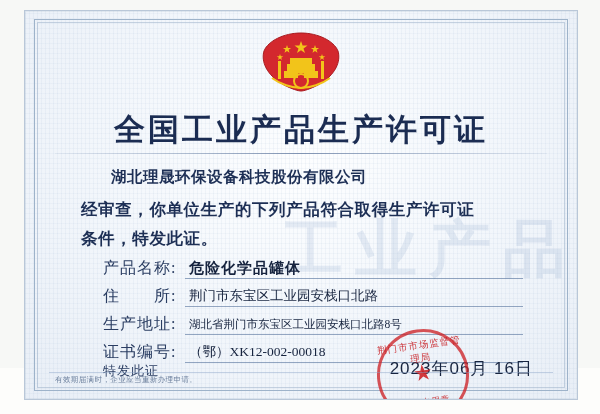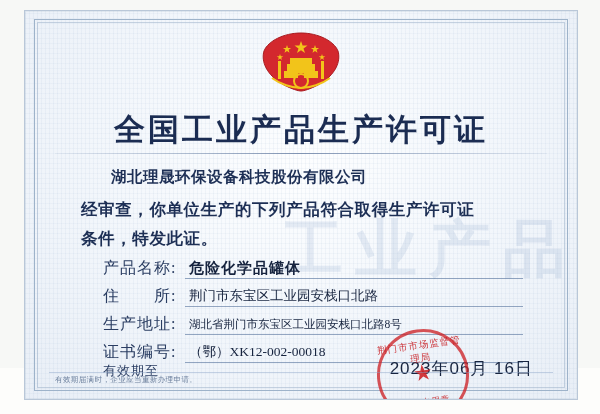--- a/index.html
+++ b/index.html
@@ -337,21 +337,21 @@
         <div class="flabel">生产地址:</div>
         <div class="fvalue small">湖北省荆门市东宝区工业园安栈口北路8号</div>
       </div>
       <div class="frow">
         <div class="flabel">证书编号:</div>
         <div class="fvalue">（鄂）XK12-002-00018</div>
       </div>
     </div>
 
     <div class="validity-row">
-      <div class="validity-label">有效期至</div>
+      <div class="validity-label">特发此证</div>
       <div class="issue-date">2023年06月                16日</div>
     </div>
 
     <div class="seal">
       <div class="seal-text">
         <div class="seal-top">荆门市市场监督管理局</div>
         <div class="seal-star">★</div>
         <div class="seal-bottom">许可专用章</div>
       </div>
     </div>

